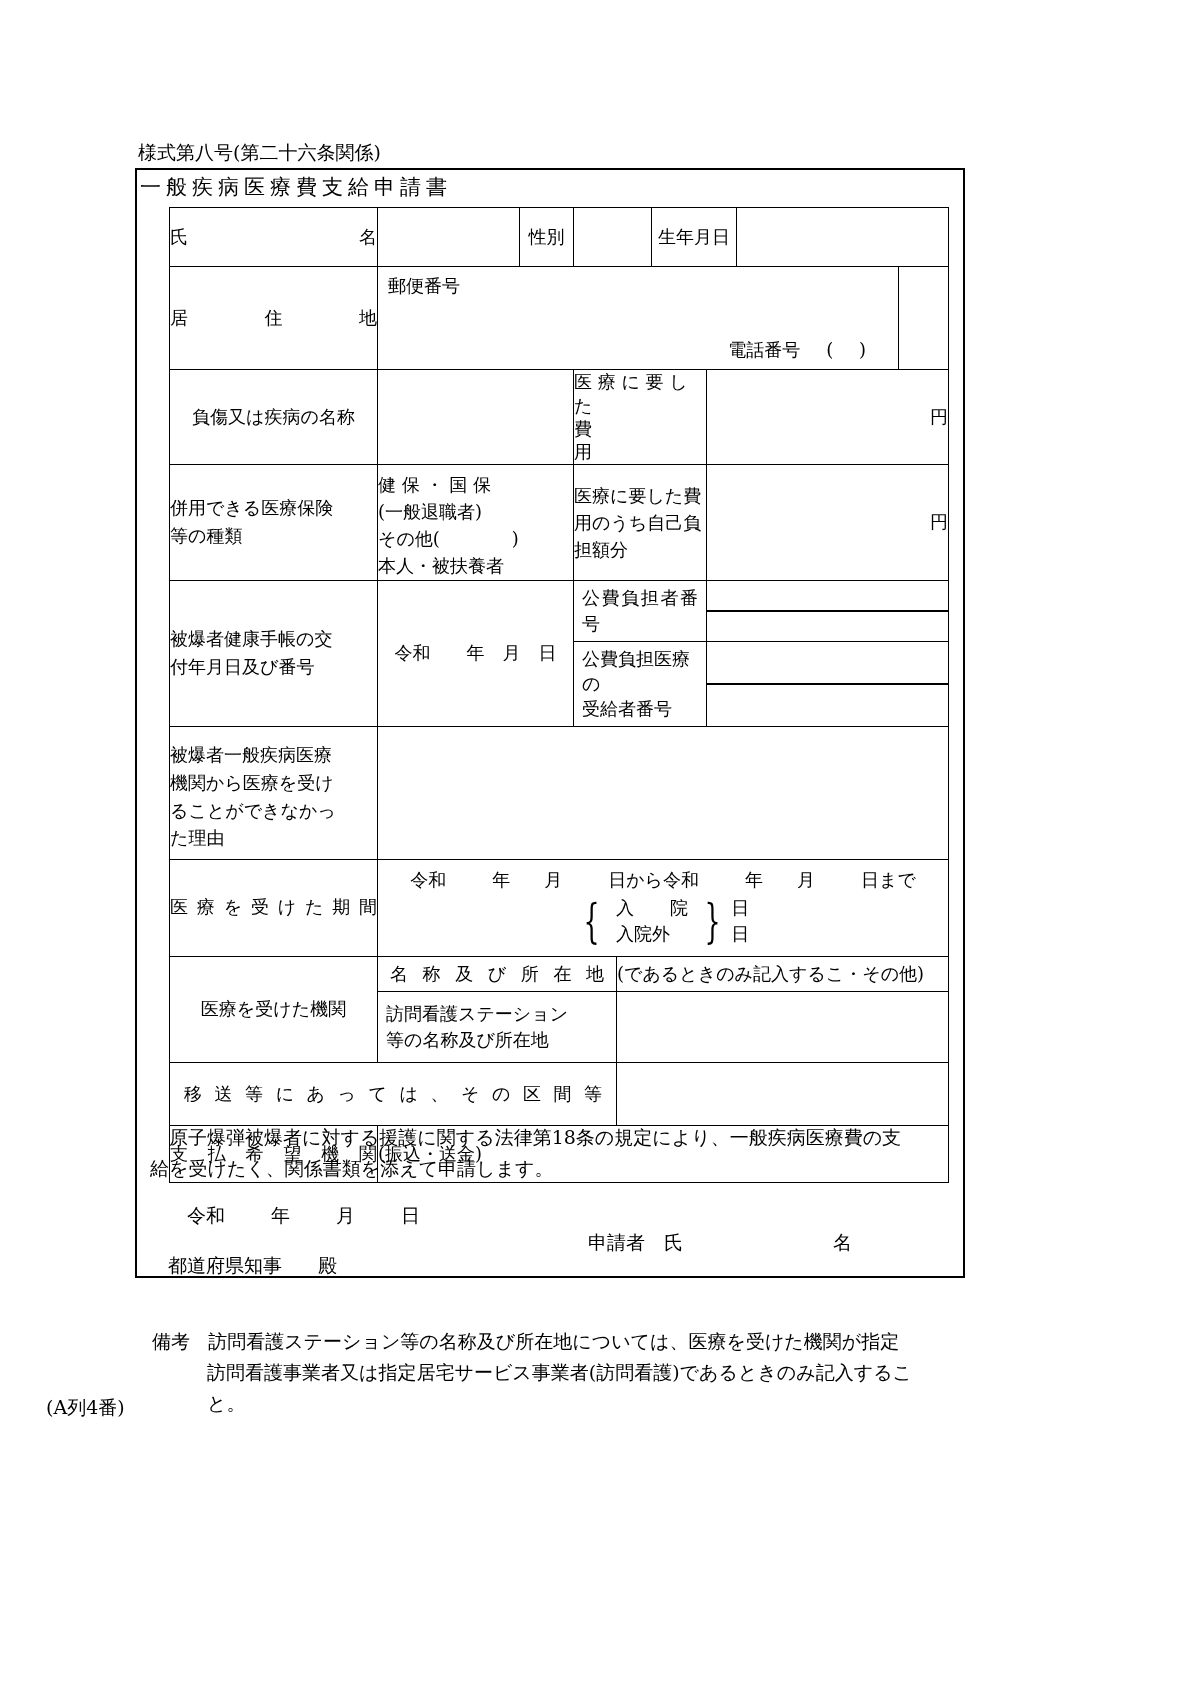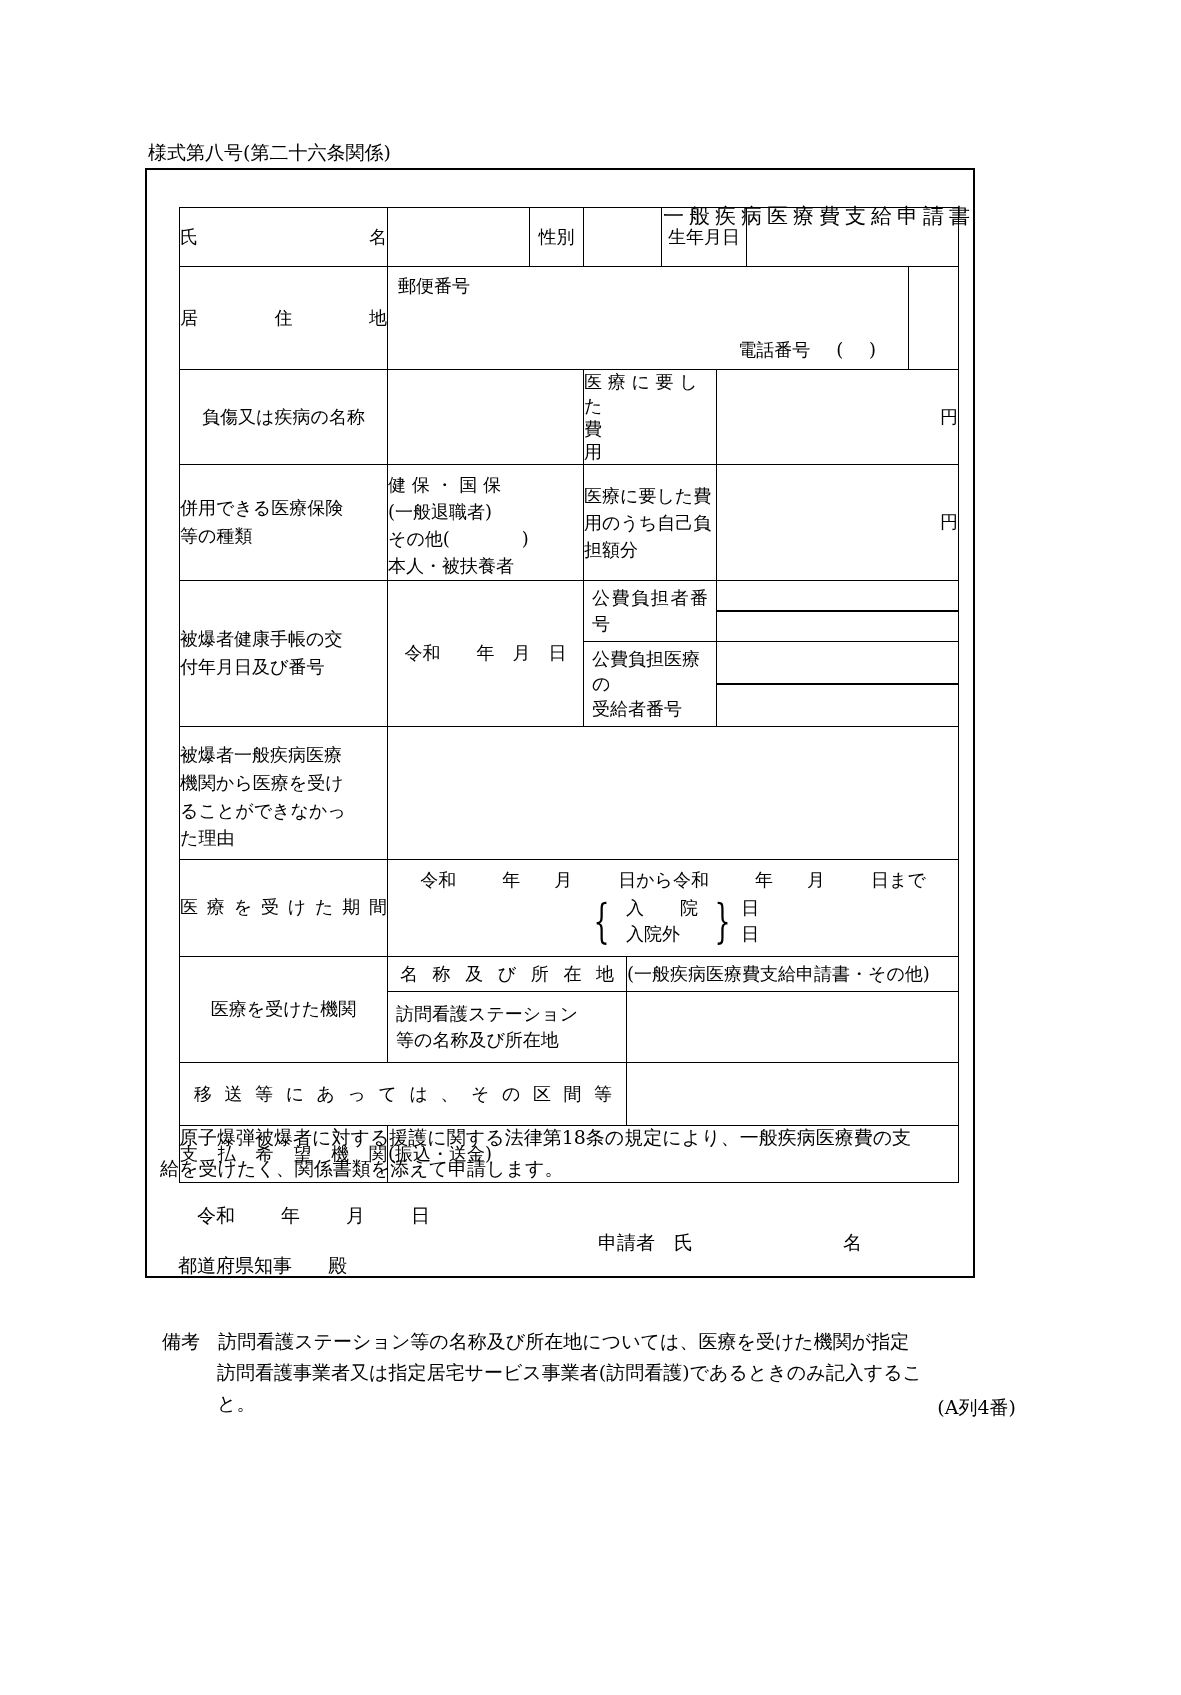--- a/index.html
+++ b/index.html
@@ -10,21 +10,21 @@
   body {
     width: 1181px;
     height: 1695px;
     font-family: "DejaVu Serif", "Liberation Serif", serif;
     color: #000000;
     position: relative;
     overflow: hidden;
   }
   .page {
     position: absolute;
-    left: 12px; top: 0;
+    left: 2px; top: 0;
     width: 1153px;
     height: 1695px;
   }
 
   
   #form-code {
     position: absolute;
     left: 136px;
     top: 140px;
     font-size: 19px;
@@ -42,26 +42,25 @@
     border: 2px solid #000;
     box-sizing: border-box;
   }
 
   
   #form-title {
     position: absolute;
     left: 133px;
     top: 173px;
     width: 830px;
-    text-align: right;
+    text-align: left;
     font-size: 21px;
     letter-spacing: 5px;
     padding-left: 5px;
     box-sizing: border-box;
-    margin-top: 29px;
   }
 
   
   #main-table {
     position: absolute;
     left: 167px;
     top: 207px;
     width: 779px;
     border-collapse: collapse;
     table-layout: fixed;
@@ -203,21 +202,21 @@
   #remarks .r-head { white-space: nowrap; }
   #remarks .r-ind1 { padding-left: 0; }
   #remarks .r-ind2 { padding-left: 55px; }
   #remarks .r-ind3 { padding-left: 55px; }
 
   #col-note {
     position: absolute;
     left: 0;
     top: 1395px;
     width: 960px;
-    text-align: right;
+    text-align: left;
     font-size: 19px;
     padding-left: 44px;
   }
 </style>
 </head>
 <body>
 
 <div class="page">
 
   <div id="form-code">様式第八号(第二十六条関係)</div>
@@ -376,21 +375,21 @@
             <span>日</span>
             <span>日</span>
           </span>
         </div>
       </td>
     </tr>
 
     <tr>
       <td rowspan="2" class="lbl" style="height:55px">医療を受けた機関</td>
       <td colspan="4" class="lbl-sp" style="padding:4px 12px">名 称 及 び 所 在 地</td>
-      <td colspan="10" class="cellpad nowrap">(一般疾病医療費支給申請書・その他)</td>
+      <td colspan="10" class="cellpad nowrap">(であるときのみ記入するこ・その他)</td>
     </tr>
 
     <tr>
       <td colspan="4" class="lbl-l" style="height:62px; line-height:1.45; padding:4px 8px">
         <div>訪問看護ステーション</div>
         <div>等の名称及び所在地</div>
       </td>
       <td colspan="10"></td>
     </tr>
 

